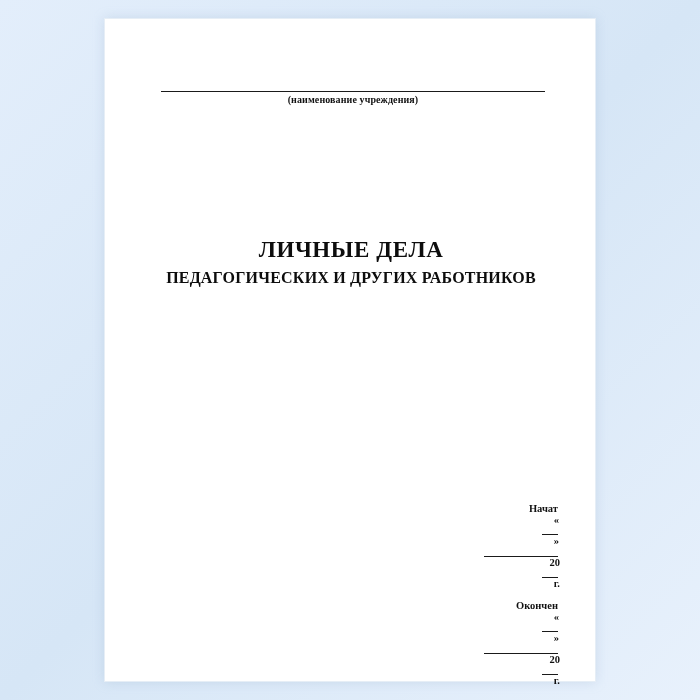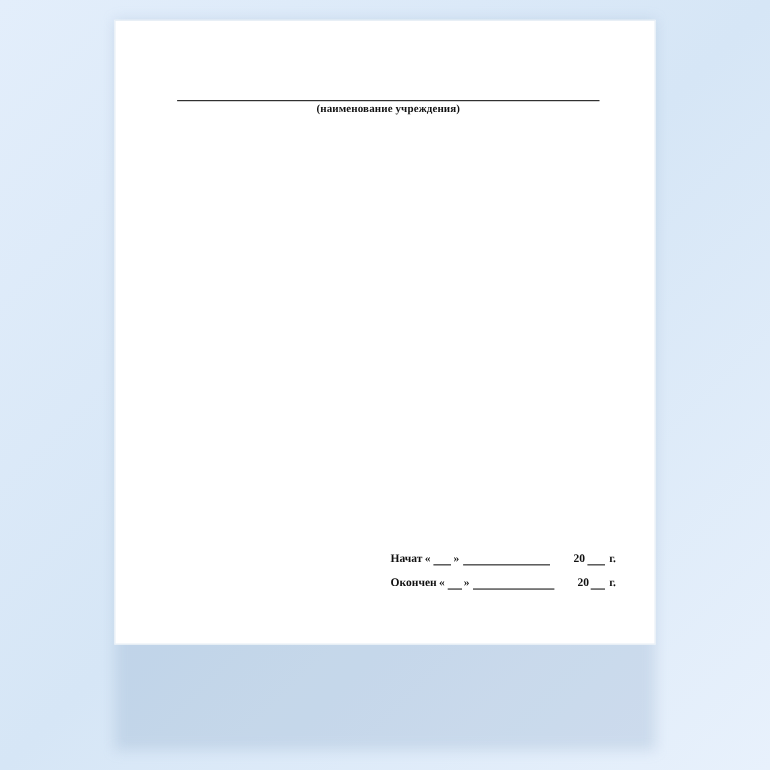--- a/index.html
+++ b/index.html
@@ -26,21 +26,21 @@
     width: 492px;
     height: 664px;
     background: rgba(120, 150, 185, 0.22);
     filter: blur(6px);
   }
   .page {
     position: absolute;
     left: 104px;
     top: 18px;
     width: 492px;
-    height: 568px;
+    height: 664px;
     background: #ffffff;
     border: 1px solid #e6eef6;
     box-sizing: border-box;
   }
   .org-line {
     position: absolute;
     left: 56px;
     top: 72px;
     width: 384px;
     border-bottom: 1px solid #1a1a1a;
@@ -86,20 +86,21 @@
   }
   .date-row {
     display: flex;
     align-items: flex-end;
     justify-content: flex-end;
     font-size: 10.5px;
     font-weight: bold;
     color: #111111;
     margin-bottom: 11px;
     white-space: nowrap;
+    flex-direction: column;
   }
   .date-label {
     margin-right: 2px;
   }
   .date-quote {
     margin-right: 1px;
   }
   .date-fill {
     flex: 1 1 auto;
     min-width: 74px;
@@ -126,20 +127,22 @@
 
 <div class="stage">
   <div class="page-shadow"></div>
 
   <div class="page">
 
     <div class="org-line"></div>
     <div class="org-caption">(наименование учреждения)</div>
 
     <div class="title-block">
+      <div class="title-main">ЛИЧНЫЕ ДЕЛА</div>
+      <div class="title-sub">ПЕДАГОГИЧЕСКИХ И ДРУГИХ РАБОТНИКОВ</div>
     </div>
 
     <div class="dates">
 
       <div class="date-row">
         <span class="date-label">Начат</span>
         <span class="date-quote">«</span>
         <span class="date-underscore"></span>
         <span class="date-quote">»</span>
         <span class="date-fill"></span>

